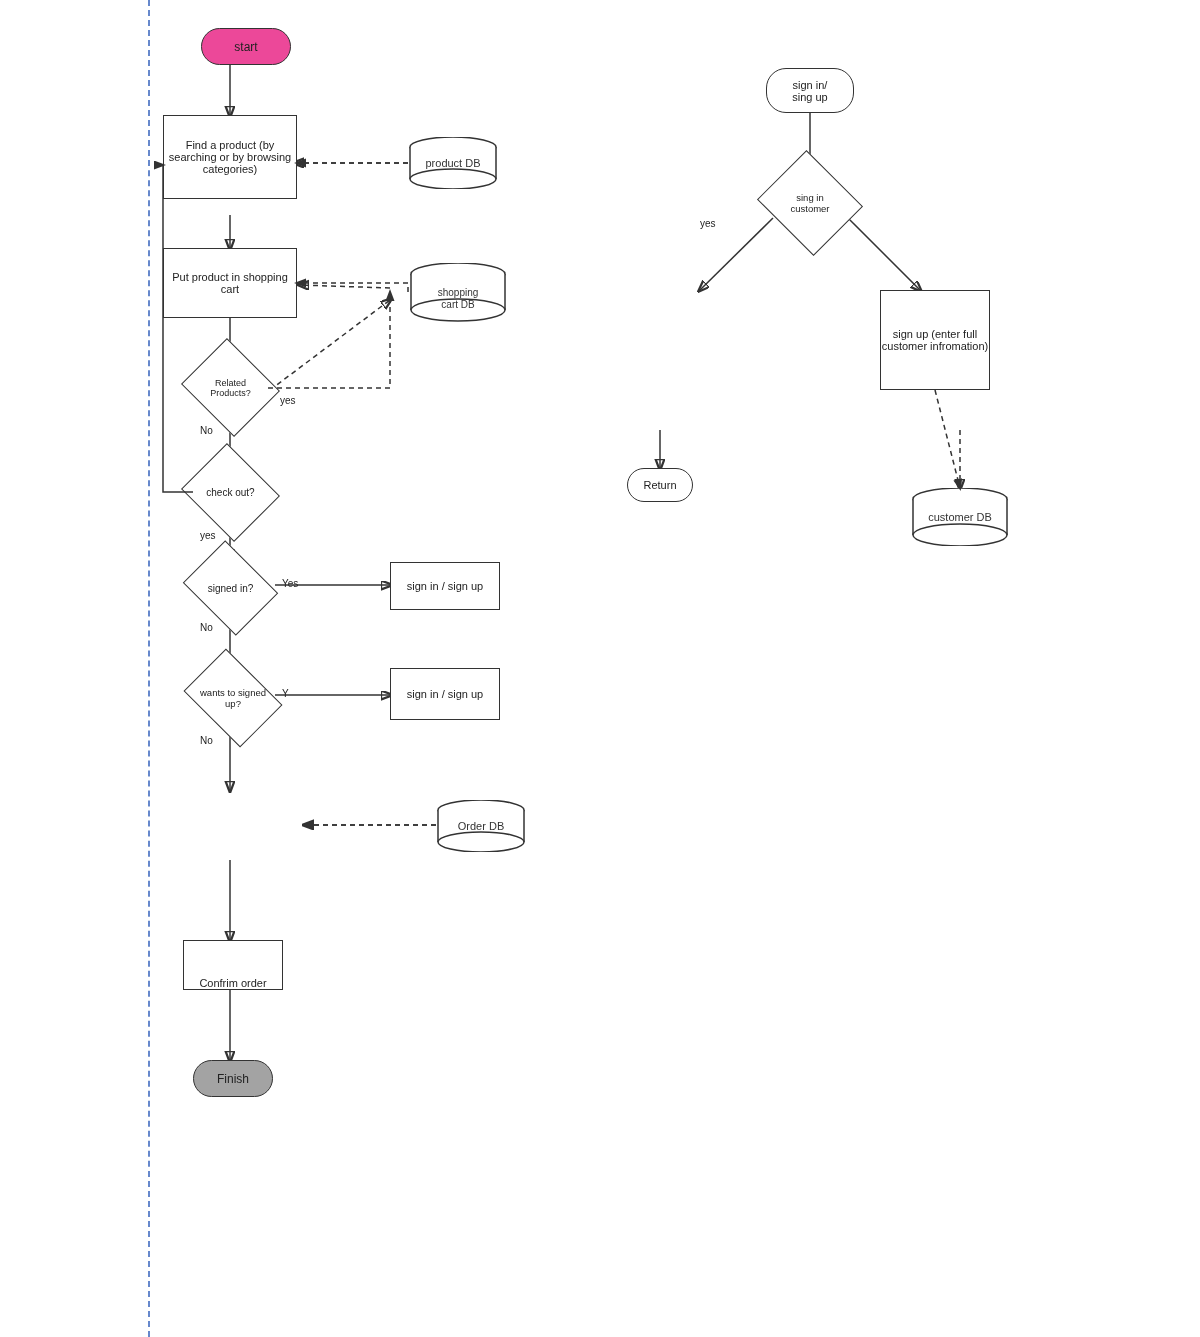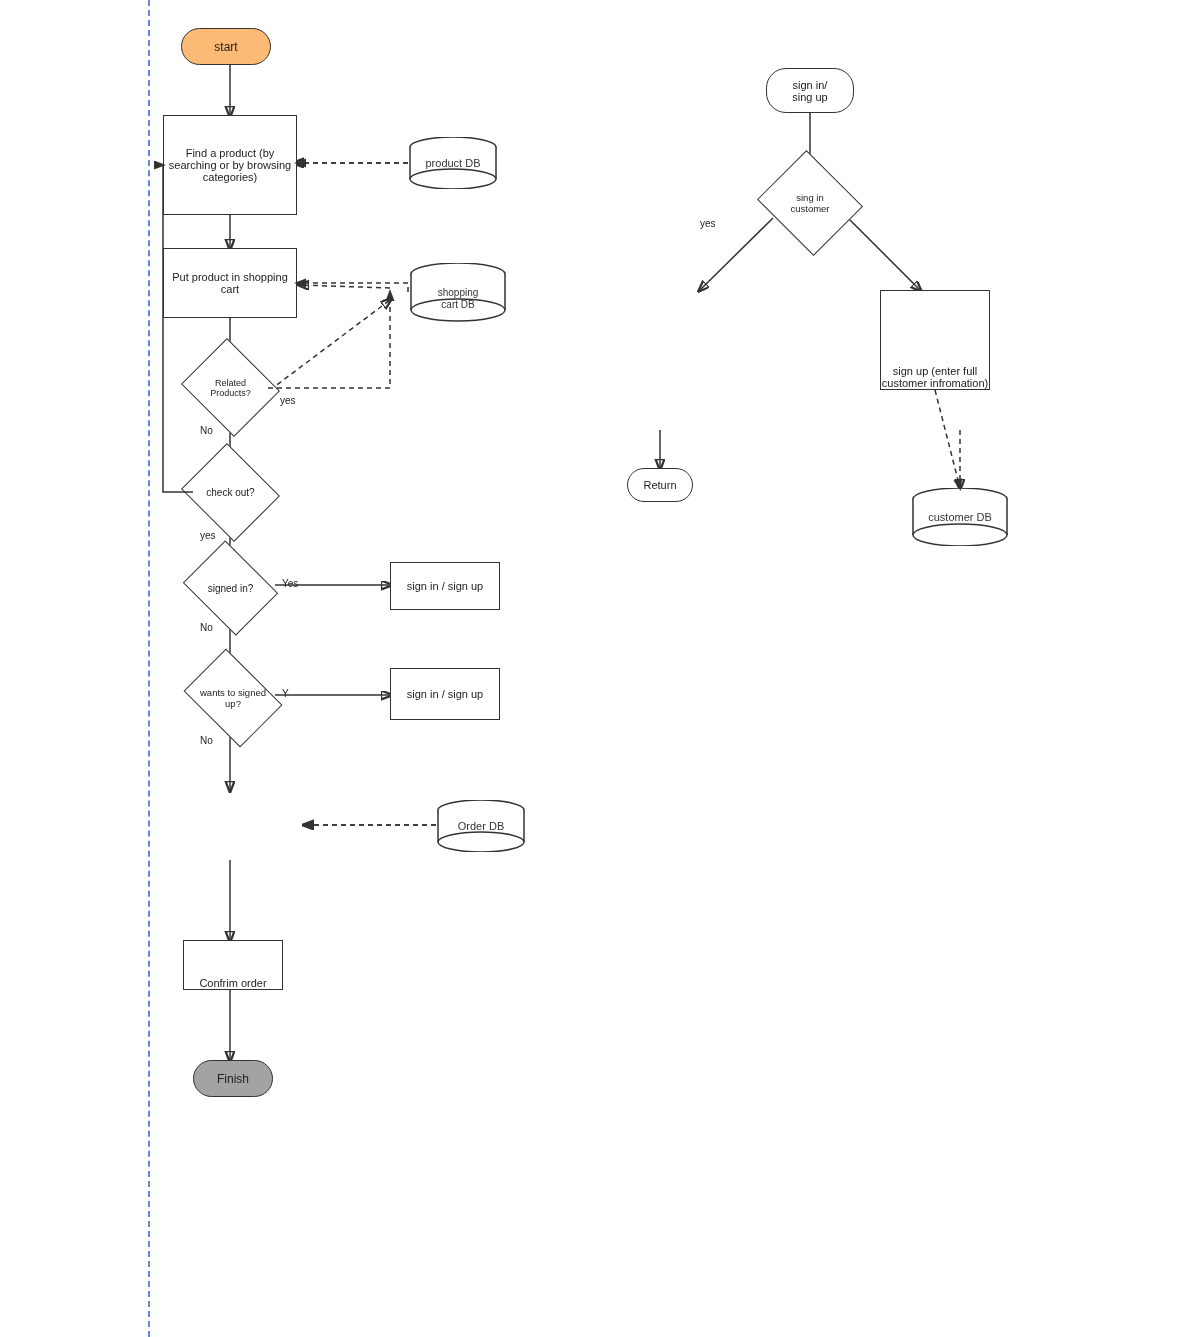--- a/index.html
+++ b/index.html
@@ -126,25 +126,25 @@
 
     <line x1="773" y1="218" x2="700" y2="290" marker-end="url(#arrowhead)"></line>
 
     <line x1="848" y1="218" x2="920" y2="290" marker-end="url(#arrowhead)"></line>
 
     <line x1="660" y1="430" x2="660" y2="468" marker-end="url(#arrowhead)"></line>
 
     <line class="dashed" x1="960" y1="430" x2="960" y2="488" marker-end="url(#arrowhead)"></line>
   </svg>
 
-  <div class="shape rounded-rect" style="left:181px; top:28px; width:90px; height:37px; background:#fdba74;text-align:center;">
+  <div class="shape rounded-rect" style="left:201px; top:28px; width:90px; height:37px; background:#ec4899;text-align:center;">
     <span>start</span>
   </div>
 
-  <div class="shape rect" style="left:163px; top:115px; width:134px; height:100px; background:#fff; font-size:11px;">
+  <div class="shape rect" style="left:163px; top:115px; width:134px; height:84px; background:#fff; font-size:11px;">
     <span>Find a product (by searching or by browsing categories)</span>
   </div>
 
   <div style="position:absolute; left:408px; top:137px; width:90px; height:52px;">
     <svg width="90" height="52" viewBox="0 0 90 52">
       <ellipse cx="45" cy="10" rx="43" ry="10" fill="white" stroke="#333" stroke-width="1.5"></ellipse>
       <rect x="2" y="10" width="86" height="32" fill="white" stroke-left="1.5px solid #333" stroke-right="1.5px solid #333"></rect>
       <line x1="2" y1="10" x2="2" y2="42" stroke="#333" stroke-width="1.5"></line>
       <line x1="88" y1="10" x2="88" y2="42" stroke="#333" stroke-width="1.5"></line>
       <ellipse cx="45" cy="42" rx="43" ry="10" fill="white" stroke="#333" stroke-width="1.5"></ellipse>
@@ -258,21 +258,21 @@
       <span>sing in
 customer</span>
     </div>
   </div>
 
   <div style="position:absolute; left:700px; top:218px; font-size:10px;">
     <span>yes</span>
   </div>
 
 
-  <div class="shape rect" style="left:880px; top:290px; width:110px; height:100px; background:#fff; font-size:11px;align-items:flex-end;">
+  <div class="shape rect" style="left:880px; top:290px; width:110px; height:100px; background:#fff; font-size:11px;">
     <span>sign up (enter full customer infromation)</span>
   </div>
 
   <div class="shape rounded-rect" style="left:627px; top:468px; width:66px; height:34px; background:#fff; font-size:11px;">
     <span>Return</span>
   </div>
 
   <div style="position:absolute; left:910px; top:488px; width:100px; height:48px;">
     <svg width="100" height="58" viewBox="0 0 100 58">
       <ellipse cx="50" cy="11" rx="47" ry="11" fill="white" stroke="#333" stroke-width="1.5"></ellipse>

